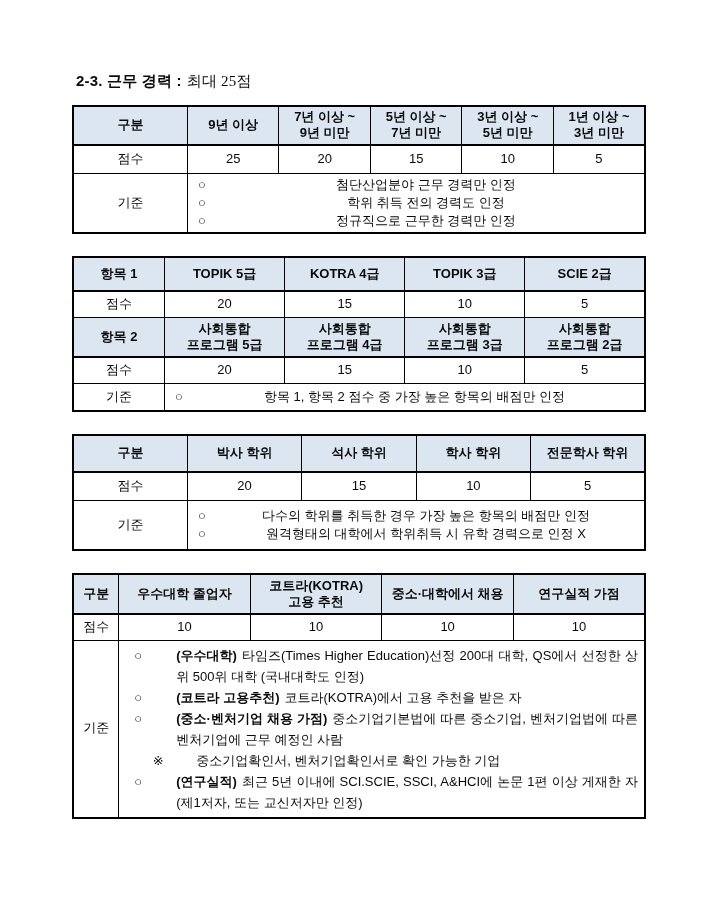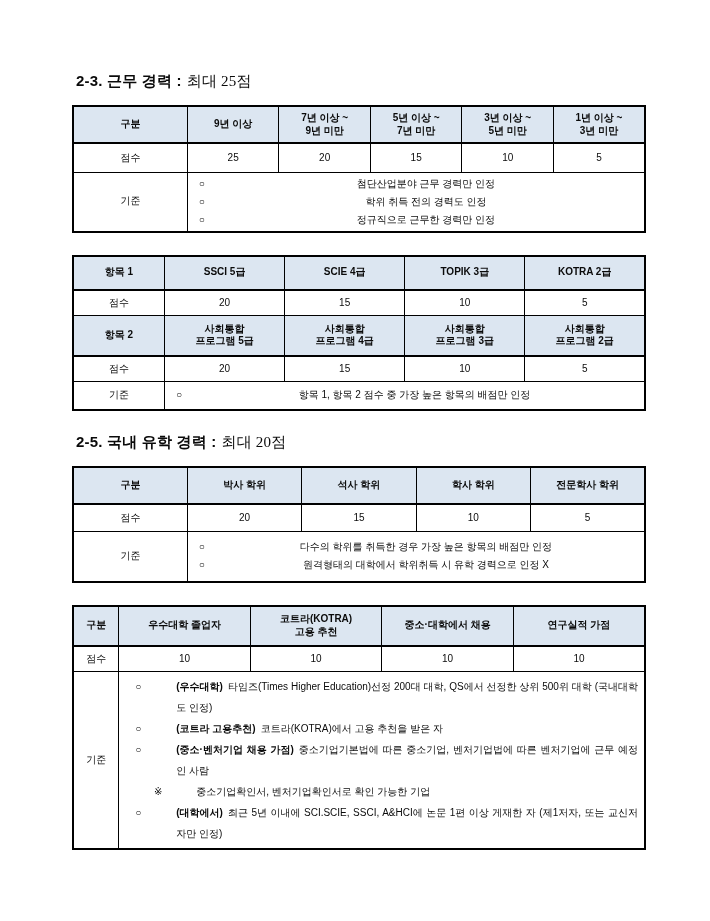--- a/index.html
+++ b/index.html
@@ -16,21 +16,21 @@
   .title .rest {
     font-family: "Liberation Serif", "DejaVu Serif", serif;
     font-weight: normal; margin-left: 5px;
   }
   .sec-bonus .title .rest { font-weight: bold; }
 
   table.tbl {
     width: 100%; margin-top: 14px;
     border-collapse: collapse; table-layout: fixed;
     border: 2px solid var(--bd);
-    font-size: 10px;
+    font-size: 13px;
   }
   table.tbl td {
     border: 1px solid var(--bd);
     text-align: center; vertical-align: middle;
     padding: 2px 4px; box-sizing: border-box;
     line-height: 1.25;
   }
   tr.r-hdr td, tr.r-hdr2 td {
     background: var(--hdr-bg);
     font-weight: bold;
@@ -140,24 +140,24 @@
       <colgroup>
           <col class="c0">
           <col class="cn">
           <col class="cn">
           <col class="cn">
           <col class="cn">
         </colgroup>
       <tbody>
           <tr class="r-hdr">
         <td>항목 1</td>
-        <td>SSCI 5급</td>
-        <td>SCIE 4급</td>
+        <td>TOPIK 5급</td>
+        <td>KOTRA 4급</td>
         <td>TOPIK 3급</td>
-        <td>KOTRA 2급</td>
+        <td>SCIE 2급</td>
       </tr>
       <tr class="r-score">
         <td>점수</td>
         <td>20</td>
         <td>15</td>
         <td>10</td>
         <td>5</td>
       </tr>
       <tr class="r-hdr2">
         <td>항목 2</td>
@@ -184,23 +184,20 @@
                 <span class="mark">○</span>
                 <span class="btxt">항목 1, 항목 2 점수 중 가장 높은 항목의 배점만 인정</span>
               </div>
         </td>
       </tr>
     </tbody>
       </table>
   </section>
 
   <section class="sec sec-study">
-    <div class="title">
-      <span class="tb">2-5. 국내 유학 경력 :</span><span class="rest">최대 20점</span>
-    </div>
     <table class="tbl t-study">
       <colgroup>
           <col class="c0">
           <col class="cn">
           <col class="cn">
           <col class="cn">
           <col class="cn">
         </colgroup>
       <tbody>
           <tr class="r-hdr">
@@ -273,21 +270,21 @@
           <div class="bullet">
                 <span class="mark">○</span>
                 <span class="btxt"><span class="seg-b">(중소·벤처기업 채용 가점)</span><span class="seg-t">중소기업기본법에 따른 중소기업, 벤처기업법에 따른 벤처기업에 근무 예정인 사람</span></span>
               </div>
           <div class="bullet hang">
                 <span class="mark">※</span>
                 <span class="btxt">중소기업확인서, 벤처기업확인서로 확인 가능한 기업</span>
               </div>
           <div class="bullet">
                 <span class="mark">○</span>
-                <span class="btxt"><span class="seg-b">(대학에서)</span><span class="seg-t">최근 5년 이내에 SCI.SCIE, SSCI, A&amp;HCI에 논문 1편 이상 게재한 자 (제1저자, 또는 교신저자만 인정)</span></span>
+                <span class="btxt"><span class="seg-b">(연구실적)</span><span class="seg-t">최근 5년 이내에 SCI.SCIE, SSCI, A&amp;HCI에 논문 1편 이상 게재한 자 (제1저자, 또는 교신저자만 인정)</span></span>
               </div>
         </td>
       </tr>
     </tbody>
       </table>
   </section>
 
 </div>
 
 </body></html>

